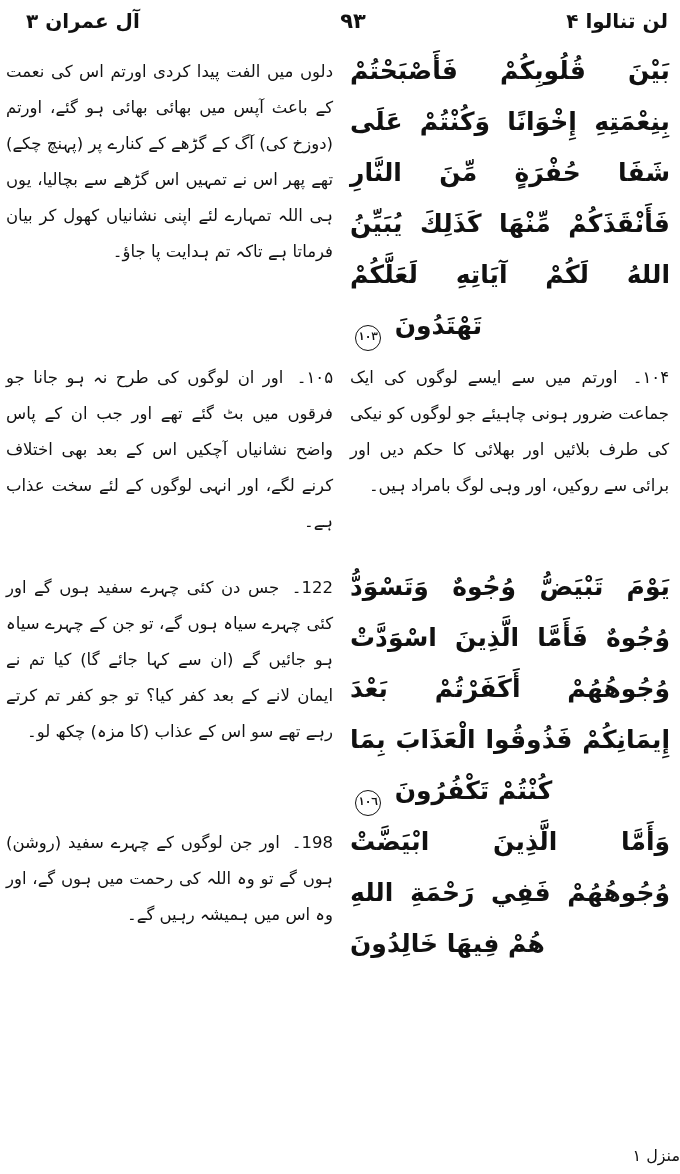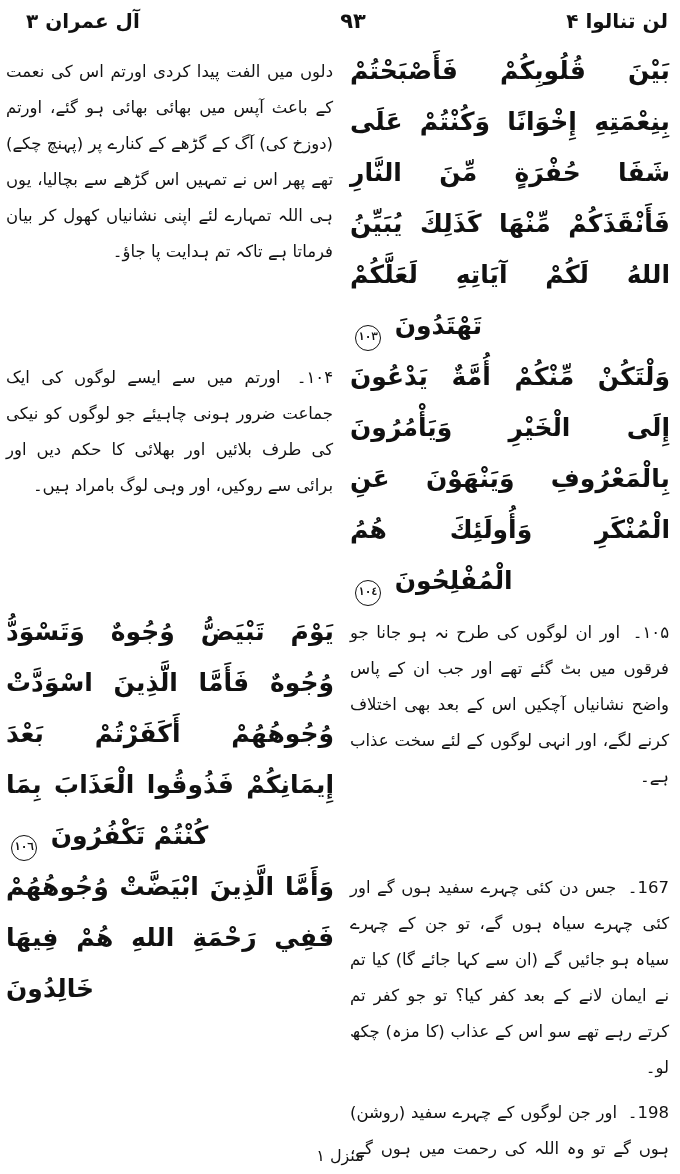--- a/index.html
+++ b/index.html
@@ -79,21 +79,20 @@
     margin:0 5px;
     font-family:Liberation Mono, monospace;
   }
 
   .tnum { margin-left:5px; }
   .tnum:empty { display:none; }
 
   .ftr {
     position:absolute;
     bottom:9px; left:0; right:0;
-    text-align:center;
     font-size:16px;
     font-weight:500;
   }
 </style>
 </head>
 <body>
 
 <div class="page">
 
   <header class="hdr">
@@ -106,40 +105,36 @@
 
     <div class="vcell r0" lang="ar">
       <span>بَيْنَ قُلُوبِكُمْ فَأَصْبَحْتُمْ بِنِعْمَتِهِ إِخْوَانًا وَكُنْتُمْ عَلَى شَفَا حُفْرَةٍ مِّنَ النَّارِ فَأَنْقَذَكُمْ مِّنْهَا كَذَلِكَ يُبَيِّنُ اللهُ لَكُمْ آيَاتِهِ لَعَلَّكُمْ تَهْتَدُونَ</span>
       <span class="vnum">١٠٣</span>
     </div>
     <div class="tcell r0" lang="ur">
       
       <span>دلوں میں الفت پیدا کردی اورتم اس کی نعمت کے باعث آپس میں بھائی بھائی ہو گئے، اورتم (دوزخ کی) آگ کے گڑھے کے کنارے پر (پہنچ چکے) تھے پھر اس نے تمہیں اس گڑھے سے بچالیا، یوں ہی اللہ تمہارے لئے اپنی نشانیاں کھول کر بیان فرماتا ہے تاکہ تم ہدایت پا جاؤ۔</span>
     </div>
 
-    <div class="vcell r1" lang="ar">
-      <span>وَلْتَكُنْ مِّنْكُمْ أُمَّةٌ يَدْعُونَ إِلَى الْخَيْرِ وَيَأْمُرُونَ بِالْمَعْرُوفِ وَيَنْهَوْنَ عَنِ الْمُنْكَرِ وَأُولَئِكَ هُمُ الْمُفْلِحُونَ</span>
-      <span class="vnum">١٠٤</span>
-    </div>
     <div class="tcell r1" lang="ur">
       <span class="tnum">۱۰۴۔</span>
       <span>اورتم میں سے ایسے لوگوں کی ایک جماعت ضرور ہونی چاہیئے جو لوگوں کو نیکی کی طرف بلائیں اور بھلائی کا حکم دیں اور برائی سے روکیں، اور وہی لوگ بامراد ہیں۔</span>
     </div>
 
     <div class="tcell r2" lang="ur">
       <span class="tnum">۱۰۵۔</span>
       <span>اور ان لوگوں کی طرح نہ ہو جانا جو فرقوں میں بٹ گئے تھے اور جب ان کے پاس واضح نشانیاں آچکیں اس کے بعد بھی اختلاف کرنے لگے، اور انہی لوگوں کے لئے سخت عذاب ہے۔</span>
     </div>
 
     <div class="vcell r3" lang="ar">
       <span>يَوْمَ تَبْيَضُّ وُجُوهٌ وَتَسْوَدُّ وُجُوهٌ فَأَمَّا الَّذِينَ اسْوَدَّتْ وُجُوهُهُمْ أَكَفَرْتُمْ بَعْدَ إِيمَانِكُمْ فَذُوقُوا الْعَذَابَ بِمَا كُنْتُمْ تَكْفُرُونَ</span>
       <span class="vnum">١٠٦</span>
     </div>
     <div class="tcell r3" lang="ur">
-      <span class="tnum">167۔</span>
+      <span class="tnum">122۔</span>
       <span>جس دن کئی چہرے سفید ہوں گے اور کئی چہرے سیاہ ہوں گے، تو جن کے چہرے سیاہ ہو جائیں گے (ان سے کہا جائے گا) کیا تم نے ایمان لانے کے بعد کفر کیا؟ تو جو کفر تم کرتے رہے تھے سو اس کے عذاب (کا مزہ) چکھ لو۔</span>
     </div>
 
     <div class="vcell r4" lang="ar">
       <span>وَأَمَّا الَّذِينَ ابْيَضَّتْ وُجُوهُهُمْ فَفِي رَحْمَةِ اللهِ هُمْ فِيهَا خَالِدُونَ</span>
       
     </div>
     <div class="tcell r4" lang="ur">
       <span class="tnum">198۔</span>
       <span>اور جن لوگوں کے چہرے سفید (روشن) ہوں گے تو وہ اللہ کی رحمت میں ہوں گے، اور وہ اس میں ہمیشہ رہیں گے۔</span>

